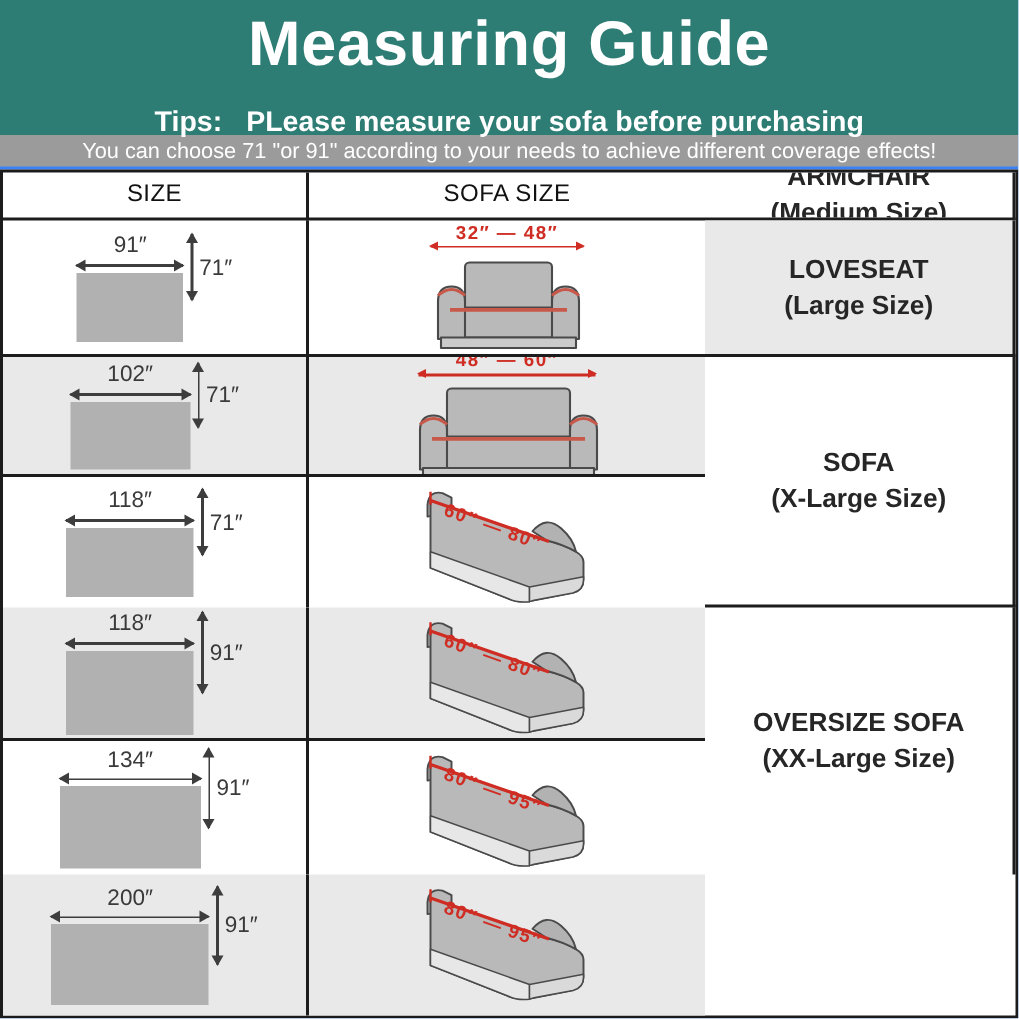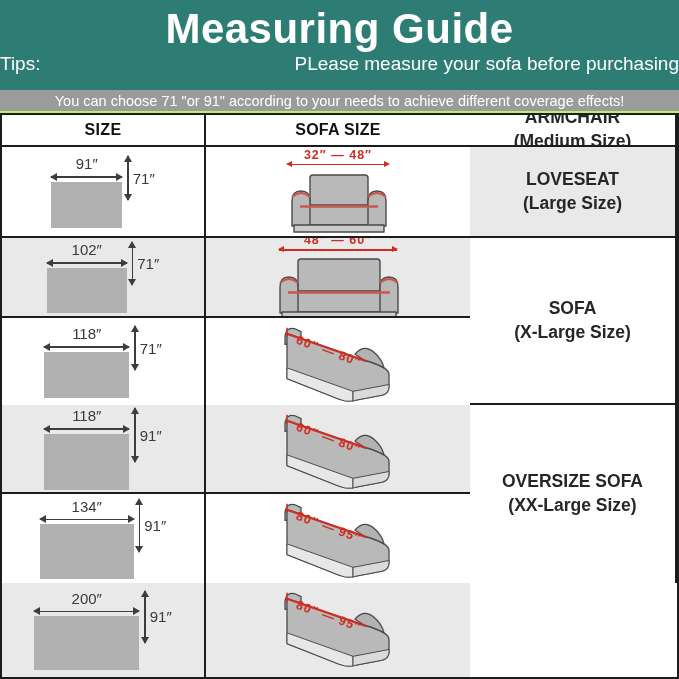--- a/index.html
+++ b/index.html
@@ -1,39 +1,39 @@
 <!DOCTYPE html>
 <html><head>
 <meta charset="utf-8">
 <style>
   * { margin:0; padding:0; box-sizing:border-box; }
   body { font-family:"Liberation Sans", sans-serif; background:#fff; }
-  .page { width:679px; height:679px; overflow:hidden; background:#bef264; }
+  .page { width:679px; height:679px; overflow:hidden; background:#3b82f6; }
 
   
   .hero { height:90px; background:#2e7d74; color:#fff; text-align:center; padding-top:7px; }
   .hero h1 { font-size:42px; font-weight:bold; letter-spacing:0.5px; line-height:1.05; }
-  .tips { margin-top:2px; font-size:19px; font-weight:normal; display:flex; justify-content:space-between; gap:16px; }
+  .tips { margin-top:20px; font-size:19px; font-weight:bold; display:flex; justify-content:center; gap:16px; }
 
   
   .banner { height:21px; background:#9b9b9b; color:#fff; font-size:14.5px; font-weight:500;
             display:flex; align-items:center; justify-content:center; margin-bottom:2px; }
 
   
   .table { display:grid; width:679px; height:566px;
            grid-template-columns:204px 264px 207px;
            grid-template-rows:32px 91px 80px 87px 89px 89px 1fr;
            border:2px solid #1c1c1c; background:#fff; }
   .cell { border-right:2px solid #1c1c1c; display:flex; align-items:center; justify-content:center;
           position:relative; overflow:hidden; }
   .cell.last { border-right:none; }
   .bb { border-bottom:2px solid #1c1c1c; }
   .alt { background:#e9e9e9; }
 
-  .th { font-weight:bold; font-size:16px; color:#111; letter-spacing:0.3px; }
+  .th { font-weight:normal; font-size:16px; color:#111; letter-spacing:0.3px; }
 
   .label-cell { flex-direction:column; font-weight:bold; font-size:17.5px; color:#262626;
                 line-height:1.35; text-align:center; }
 
   
   .cover { display:flex; align-items:flex-start; }
   .cover-main { display:flex; flex-direction:column; align-items:center; }
   .dim-label { font-size:15px; color:#3a3a3a; font-weight:500; }
   .w-label { margin-bottom:1px; }
   .h-arrow { position:relative; width:var(--rw); height:1.5px; background:#3d3d3d; margin:3px 0 4px; }

